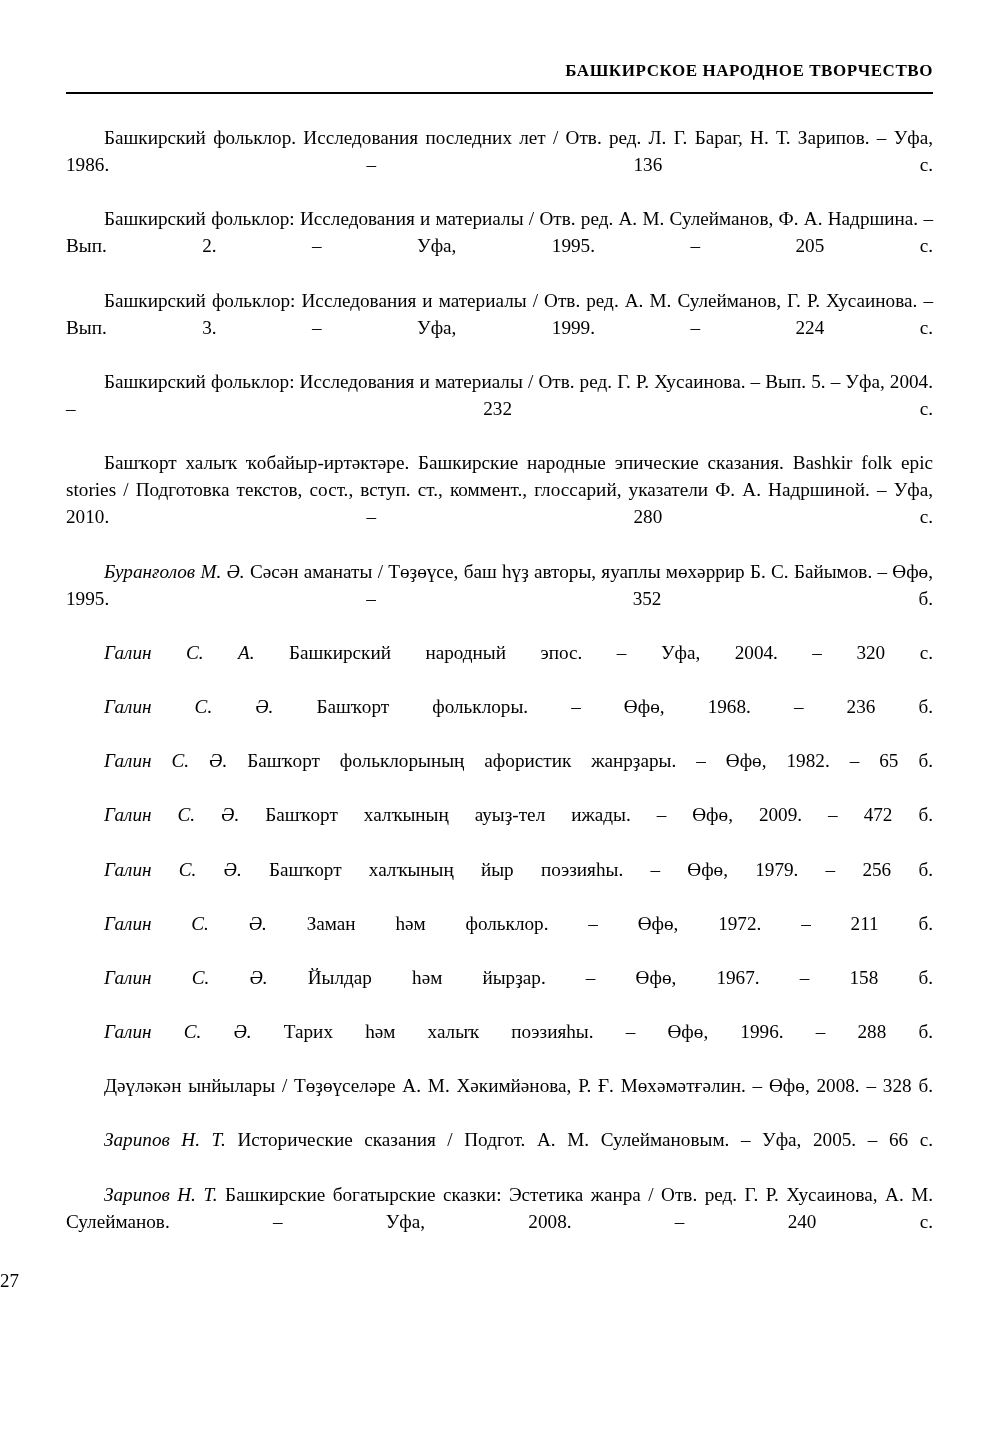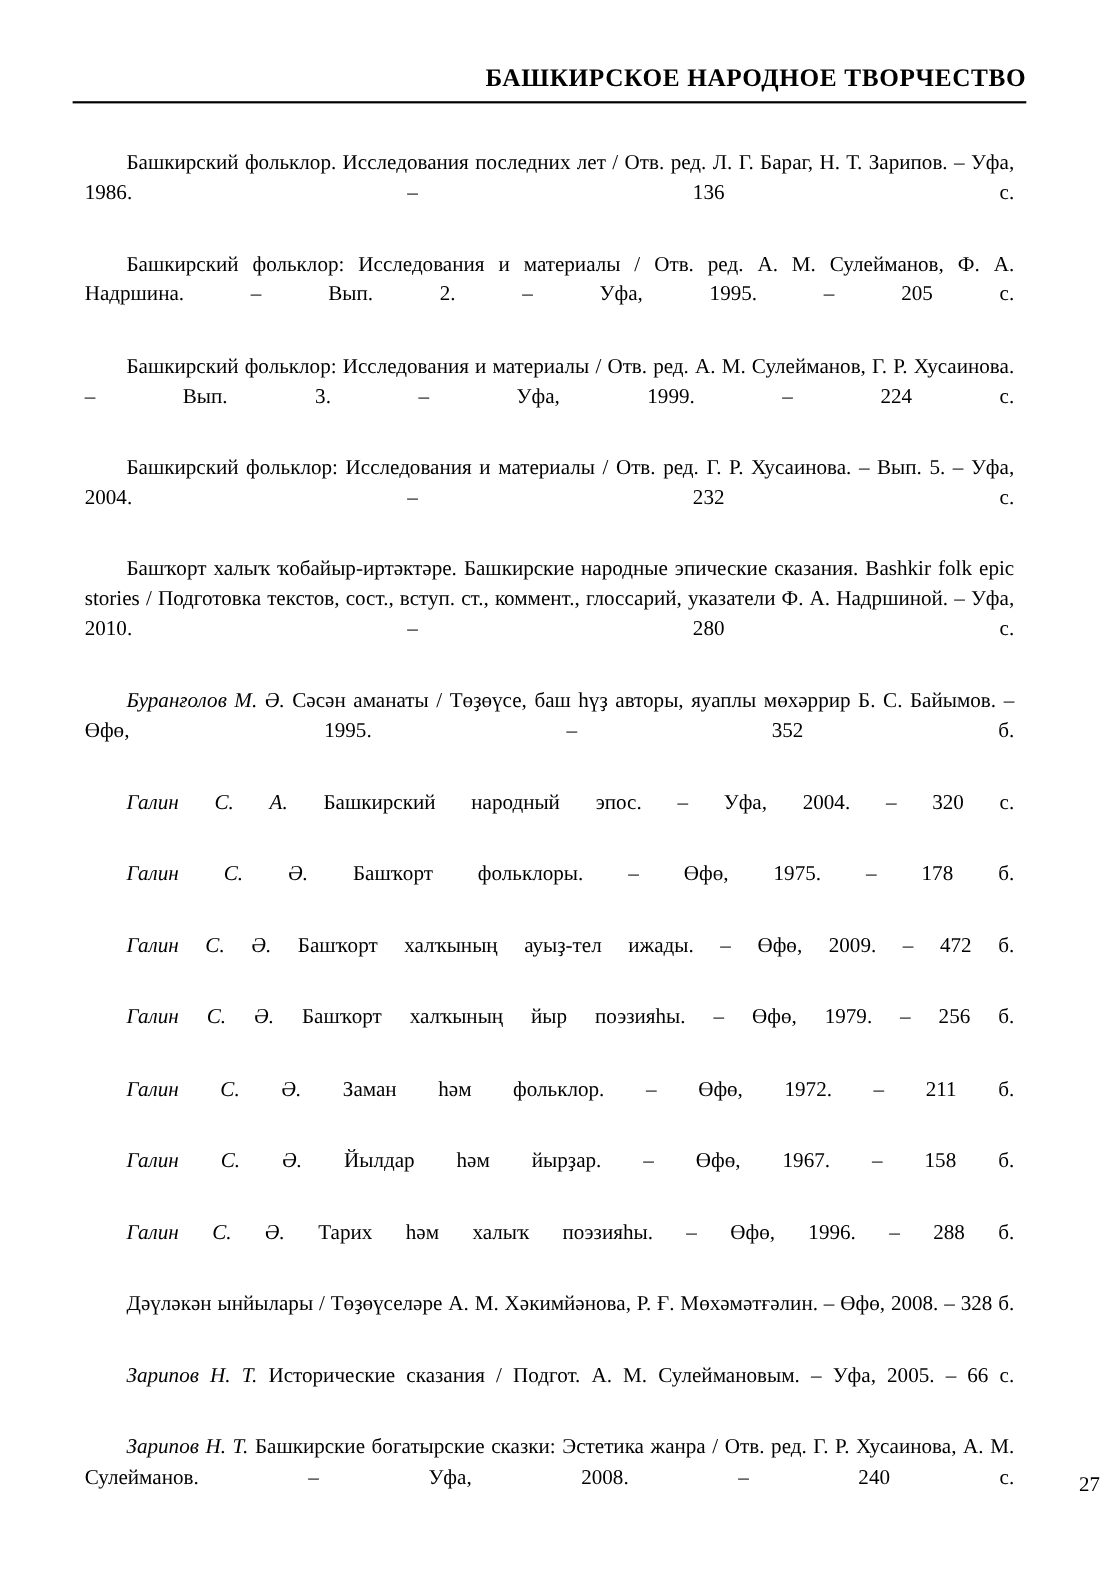--- a/index.html
+++ b/index.html
@@ -23,21 +23,21 @@
   }
 
   
   .running-head {
     position: absolute;
     left: 66px;
     top: 60px;
     width: 867px;
     text-align: right;
     font-weight: bold;
-    font-size: 23px;
+    font-size: 17px;
     letter-spacing: 0.55px;
     line-height: 22px;
     white-space: nowrap;
   }
   .head-rule {
     position: absolute;
     left: 66px;
     top: 92px;
     width: 867px;
     height: 2px;
@@ -49,63 +49,64 @@
     position: absolute;
     left: 66px;
     top: 124px;
     width: 867px;
   }
   .entry {
     font-size: 19.2px;
     line-height: 27.1px;
     text-align: justify;
     text-indent: 38px;
-    margin: 11px;
+    margin: 0;
     text-justify: inter-word;
     word-spacing: 0.2px;
   }
   
   .entry:after {
     content: "";
     display: inline-block;
     width: 100%;
   }
 
   i.au {
     font-style: italic;
   }
 
   
   .folio {
     position: absolute;
     left: 0;
-    top: 1339px;
+    top: 1270px;
     width: 1000px;
-    text-align: right;
+    text-align: left;
     font-size: 19px;
   }
 </style>
 </head>
 <body>
 
 <div class="page">
 
   <div class="running-head">БАШКИРСКОЕ НАРОДНОЕ ТВОРЧЕСТВО</div>
 
   <div class="head-rule"></div>
 
   <div class="body-text" id="body-text">
       <p class="entry"><span>Башкирский фольклор. Исследования последних лет / Отв. ред. Л. Г. Бараг, Н. Т. Зарипов. – Уфа, 1986. – 136 с.</span></p>
       <p class="entry"><span>Башкирский фольклор: Исследования и материалы / Отв. ред. А. М. Сулейманов, Ф. А. Надршина. – Вып. 2. – Уфа, 1995. – 205 с.</span></p>
       <p class="entry"><span>Башкирский фольклор: Исследования и материалы / Отв. ред. А. М. Сулейманов, Г. Р. Хусаинова. – Вып. 3. – Уфа, 1999. – 224 с.</span></p>
       <p class="entry"><span>Башкирский фольклор: Исследования и материалы / Отв. ред. Г. Р. Хусаинова. – Вып. 5. – Уфа, 2004. – 232 с.</span></p>
       <p class="entry"><span>Башҡорт халыҡ ҡобайыр-иртәктәре. Башкирские народные эпические сказания. Bashkir folk epic stories / Подготовка текстов, сост., вступ. ст., коммент., глоссарий, указатели Ф. А. Надршиной. – Уфа, 2010. – 280 с.</span></p>
       <p class="entry"><i class="au">Буранғолов М. Ә.</i><span> Сәсән аманаты / Төҙөүсе, баш һүҙ авторы, яуаплы мөхәррир Б. С. Байымов. – Өфө, 1995. – 352 б.</span></p>
       <p class="entry"><i class="au">Галин С. А.</i><span> Башкирский народный эпос. – Уфа, 2004. – 320 с.</span></p>
-      <p class="entry"><i class="au">Галин С. Ә.</i><span> Башҡорт фольклоры. – Өфө, 1975. – 178 б.</span></p>
+      <p class="entry"><i class="au">Галин С. Ә.</i><span> Башҡорт фольклоры. – Өфө, 1968. – 236 б.</span></p>
+      <p class="entry"><i class="au">Галин С. Ә.</i><span> Башҡорт фольклорының афористик жанрҙары. – Өфө, 1982. – 65 б.</span></p>
       <p class="entry"><i class="au">Галин С. Ә.</i><span> Башҡорт халҡының ауыҙ-тел ижады. – Өфө, 2009. – 472 б.</span></p>
       <p class="entry"><i class="au">Галин С. Ә.</i><span> Башҡорт халҡының йыр поэзияһы. – Өфө, 1979. – 256 б.</span></p>
       <p class="entry"><i class="au">Галин С. Ә.</i><span> Заман һәм фольклор. – Өфө, 1972. – 211 б.</span></p>
       <p class="entry"><i class="au">Галин С. Ә.</i><span> Йылдар һәм йырҙар. – Өфө, 1967. – 158 б.</span></p>
       <p class="entry"><i class="au">Галин С. Ә.</i><span> Тарих һәм халыҡ поэзияһы. – Өфө, 1996. – 288 б.</span></p>
       <p class="entry"><span>Дәүләкән ынйылары / Төҙөүселәре А. М. Хәкимйәнова, Р. Ғ. Мөхәмәтғәлин. – Өфө, 2008. – 328 б.</span></p>
       <p class="entry"><i class="au">Зарипов Н. Т.</i><span> Исторические сказания / Подгот. А. М. Сулеймановым. – Уфа, 2005. – 66 с.</span></p>
       <p class="entry"><i class="au">Зарипов Н. Т.</i><span> Башкирские богатырские сказки: Эстетика жанра / Отв. ред. Г. Р. Хусаинова, А. М. Сулейманов. – Уфа, 2008. – 240 с.</span></p>
     </div>
 

